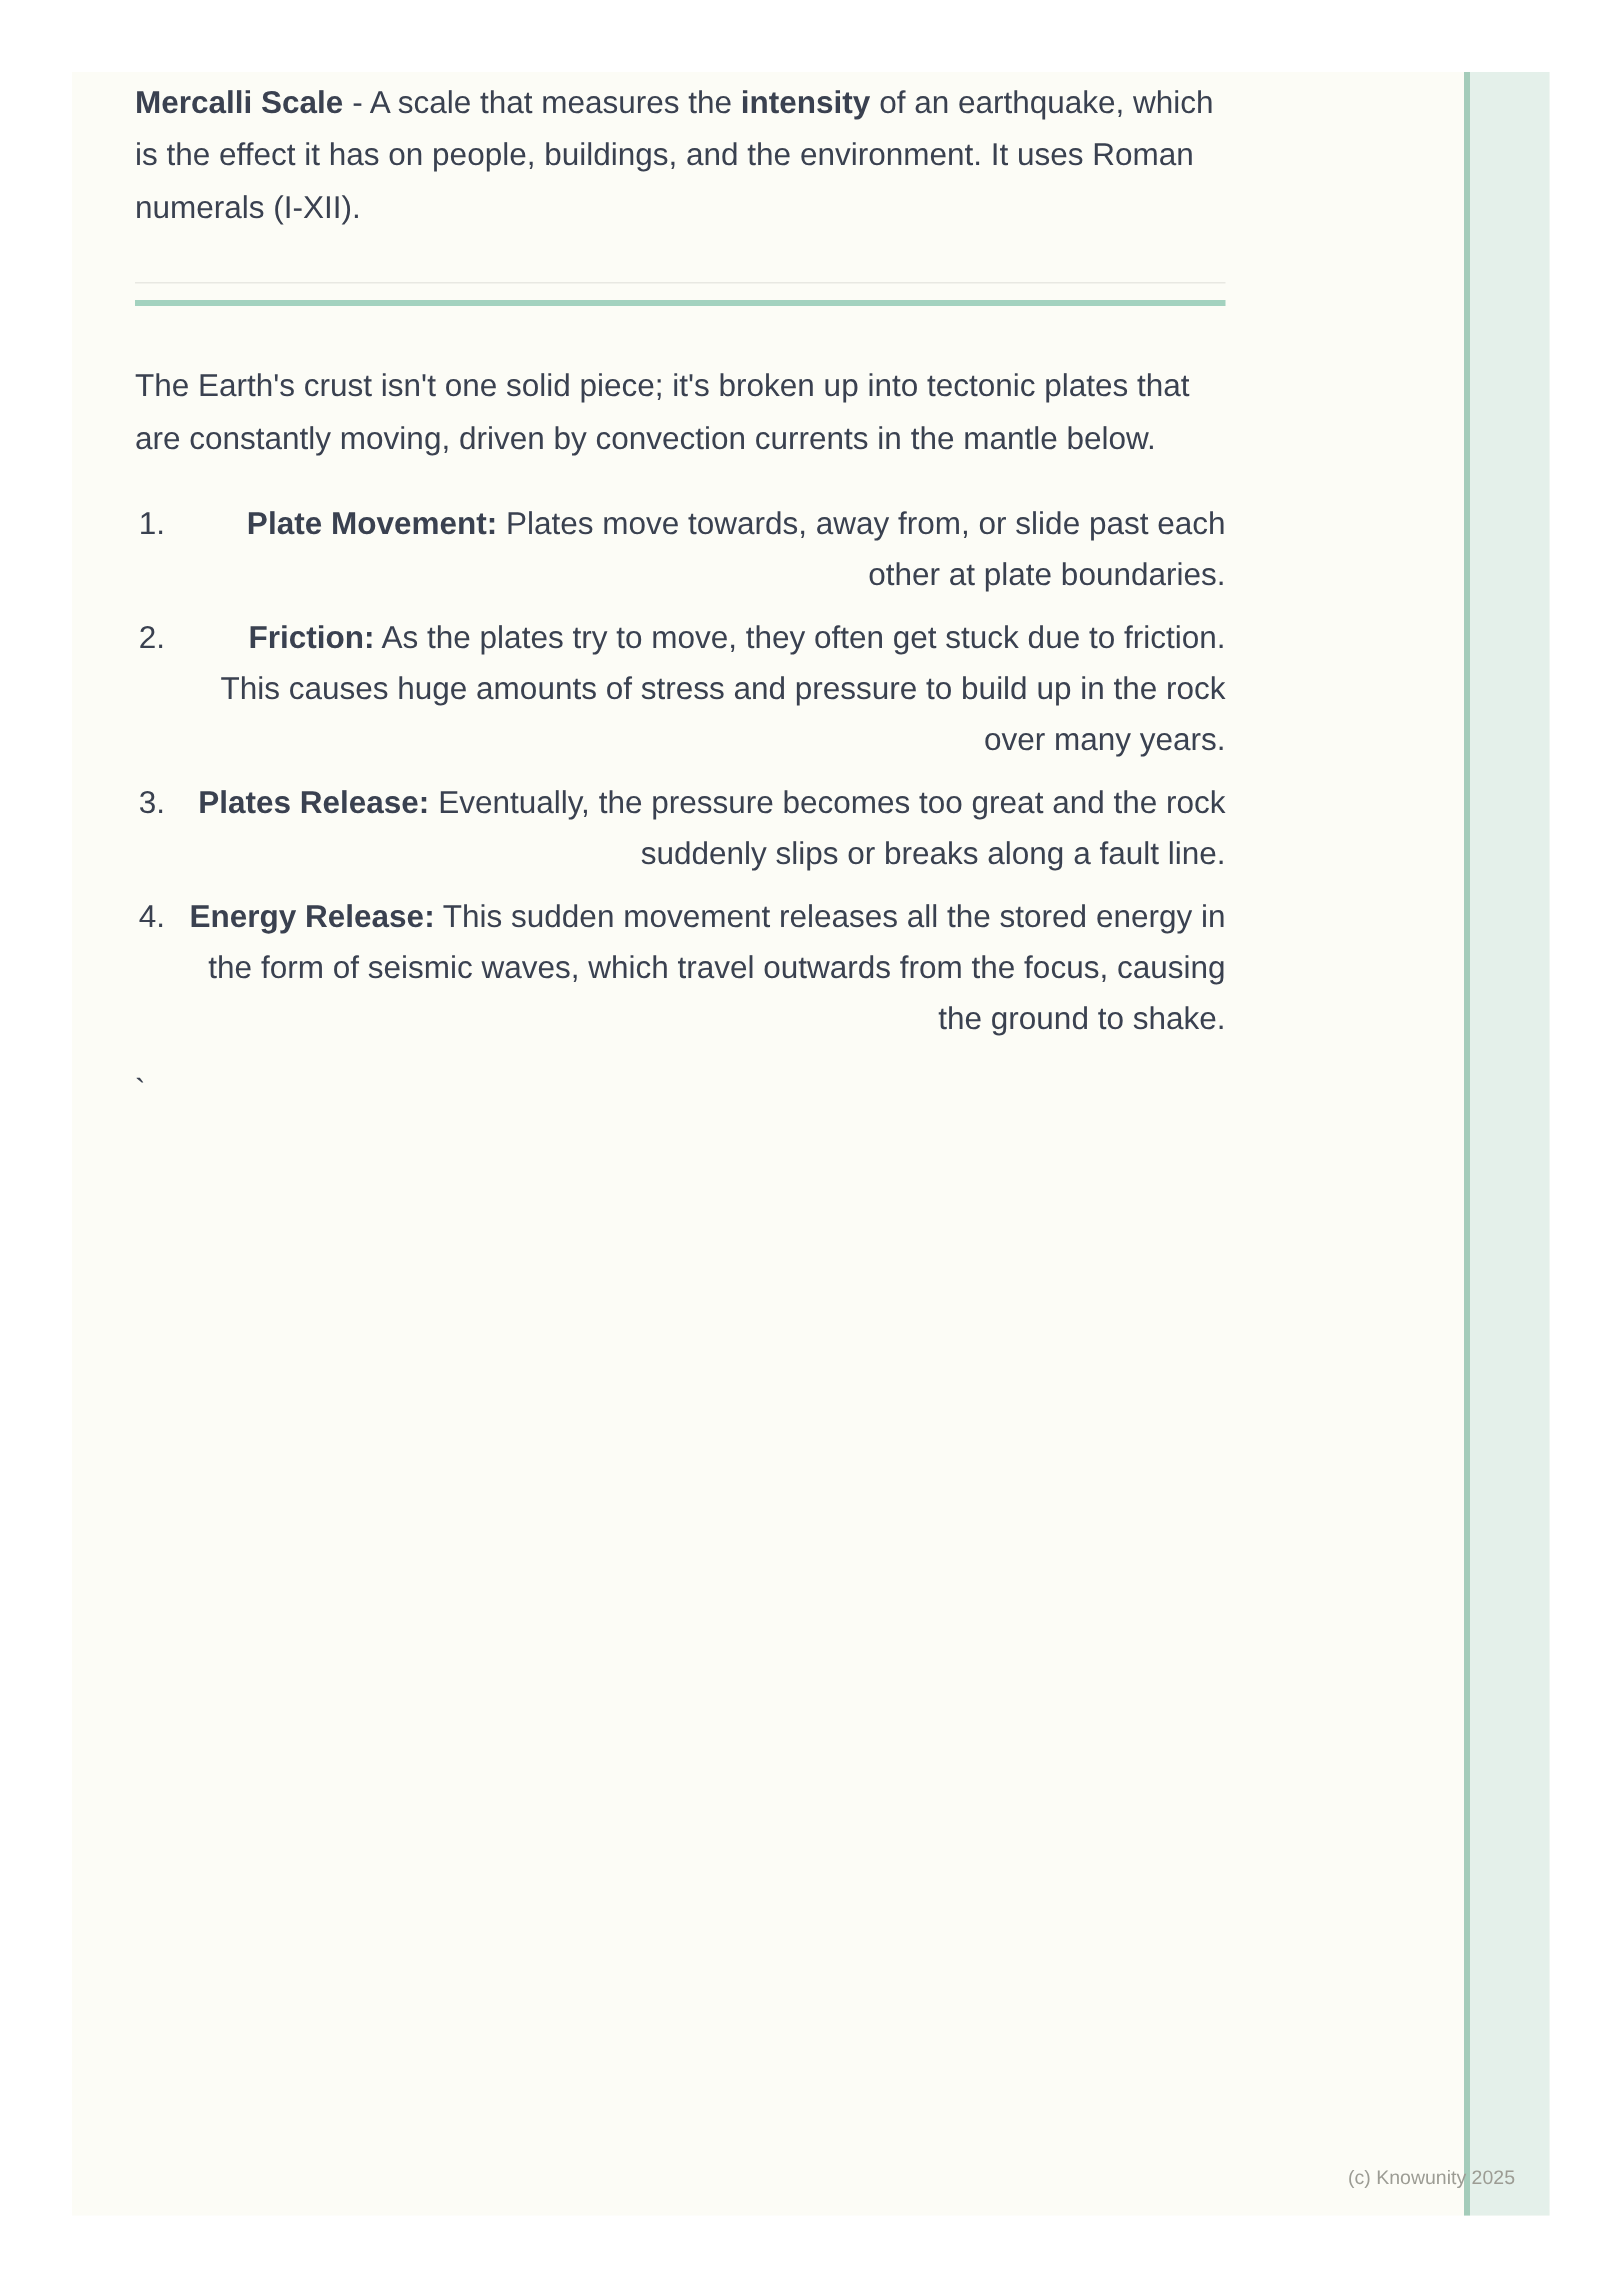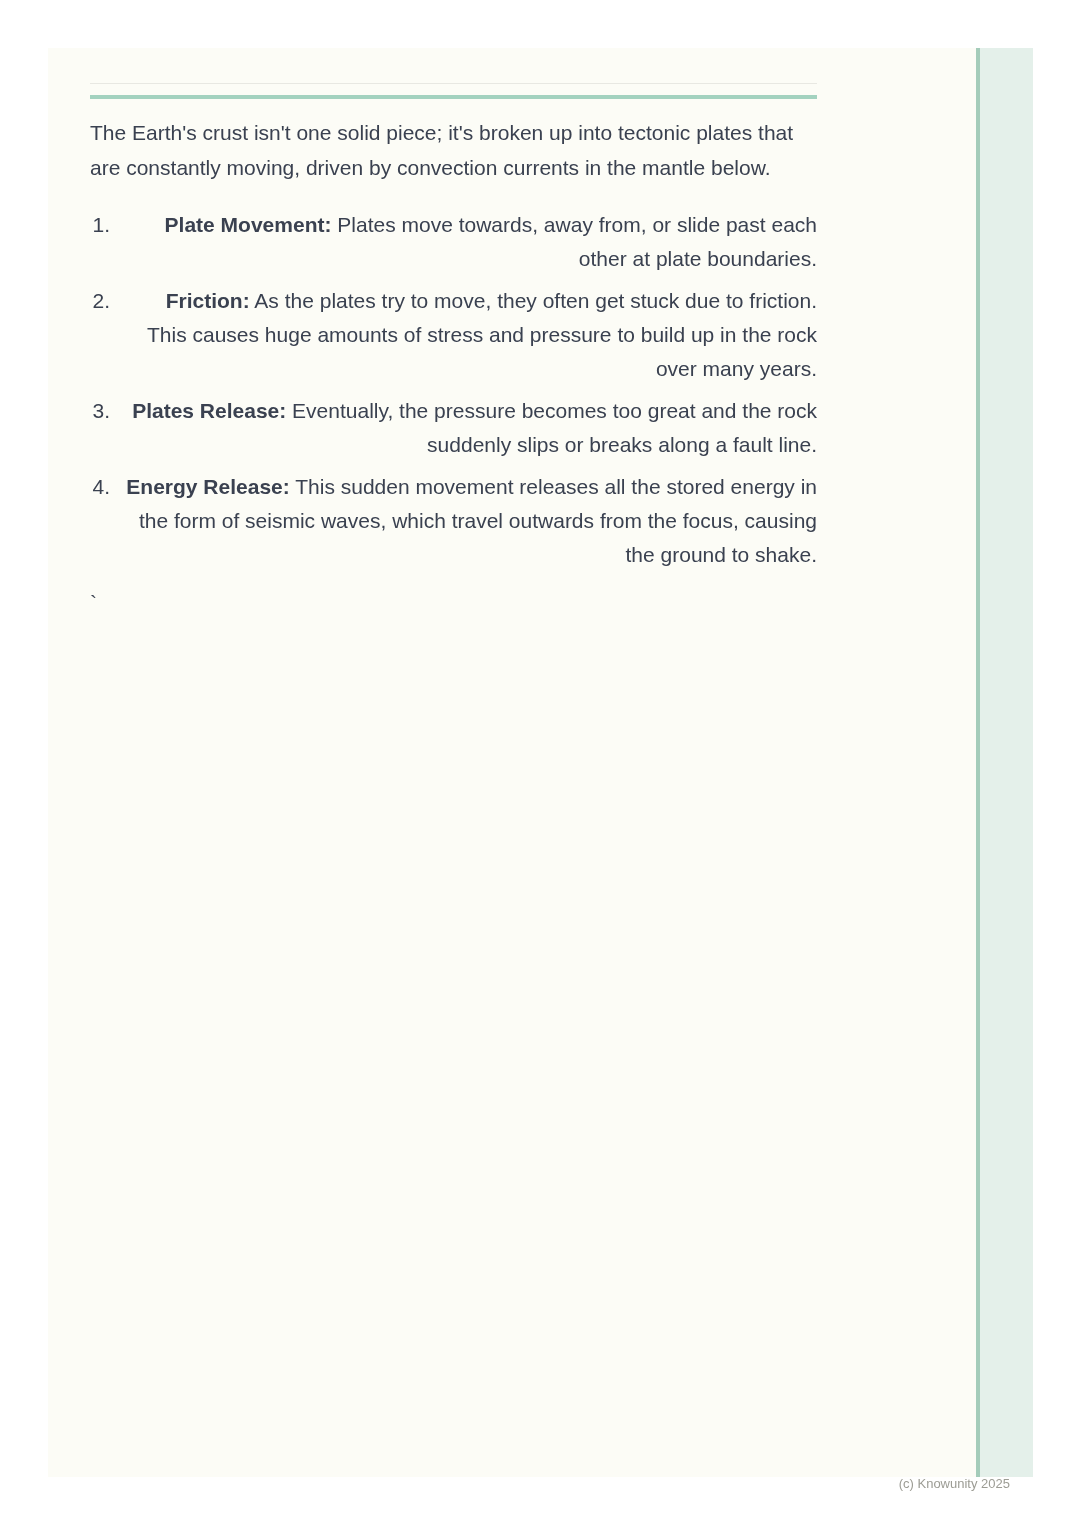--- a/index.html
+++ b/index.html
@@ -64,21 +64,21 @@
     background: #a3d2bf;
     margin-top: 11px;
   }
   .section-heading {
     margin: 28px 0 0 0;
     font-size: 29px;
     line-height: 38px;
     font-weight: bold;
     color: #2bb07f;
   }
-  .intro { margin-top: 16px; }
+  .intro { margin-top: 36px; }
   .causes {
     list-style: none;
     margin: 23px 0 0 0;
     padding: 0;
   }
   .cause {
     display: flex;
     font-size: 21px;
     line-height: 34px;
     margin-bottom: 8px;
@@ -94,32 +94,32 @@
     font-size: 21px;
     line-height: 35px;
   }
   .footer {
     position: absolute;
     right: 23px;
     top: 1396px;
     font-size: 13px;
     color: #9c9c94;
     z-index: 3;
-    margin-top: 32px;
   }
 </style>
 </head>
 <body>
 
 <div class="page">
 
   <div class="accent-bar"></div>
 
   <div class="content">
 
+    <p class="para"><strong>Mercalli Scale</strong><span> - A scale that measures the </span><strong>intensity</strong><span> of an earthquake, which is the effect it has on people, buildings, and the environment. It uses Roman numerals (I-XII).</span></p>
 
     <hr class="divider">
 
     <div class="heading-underline"></div>
 
 
     <p class="para intro">The Earth's crust isn't one solid piece; it's broken up into tectonic plates that are constantly moving, driven by convection currents in the mantle below.</p>
 
     <ol class="causes">
       <li class="cause">

